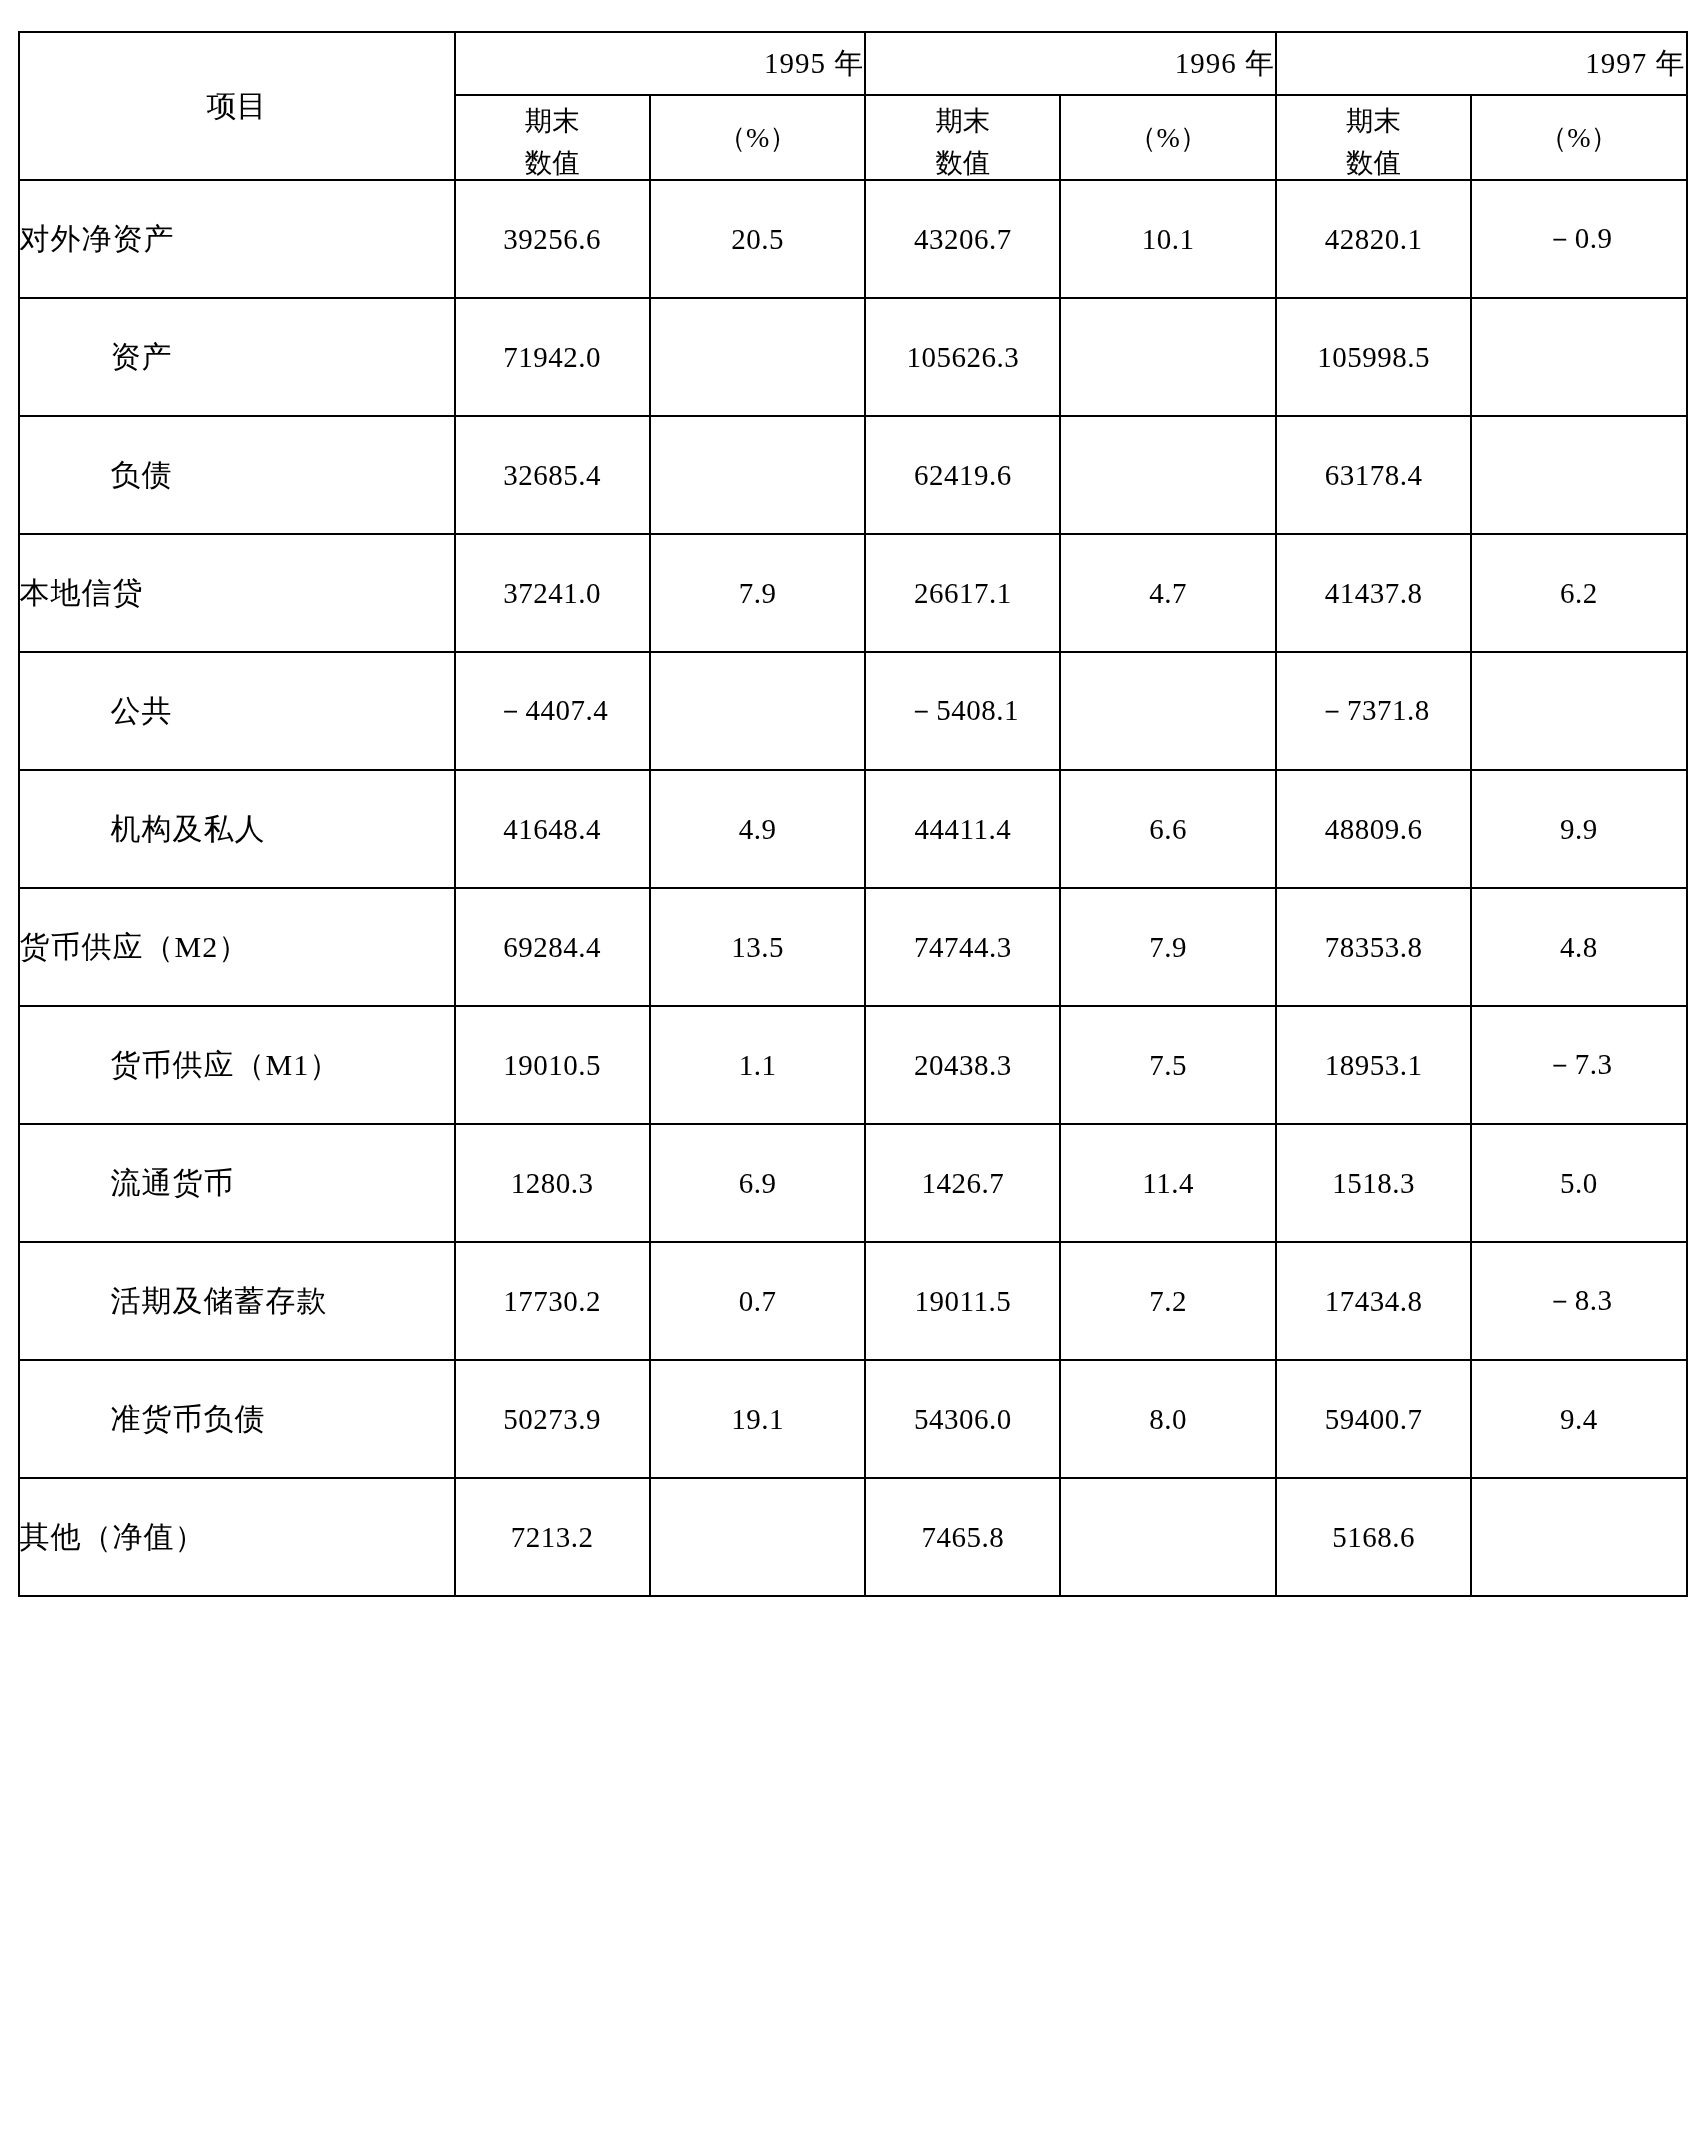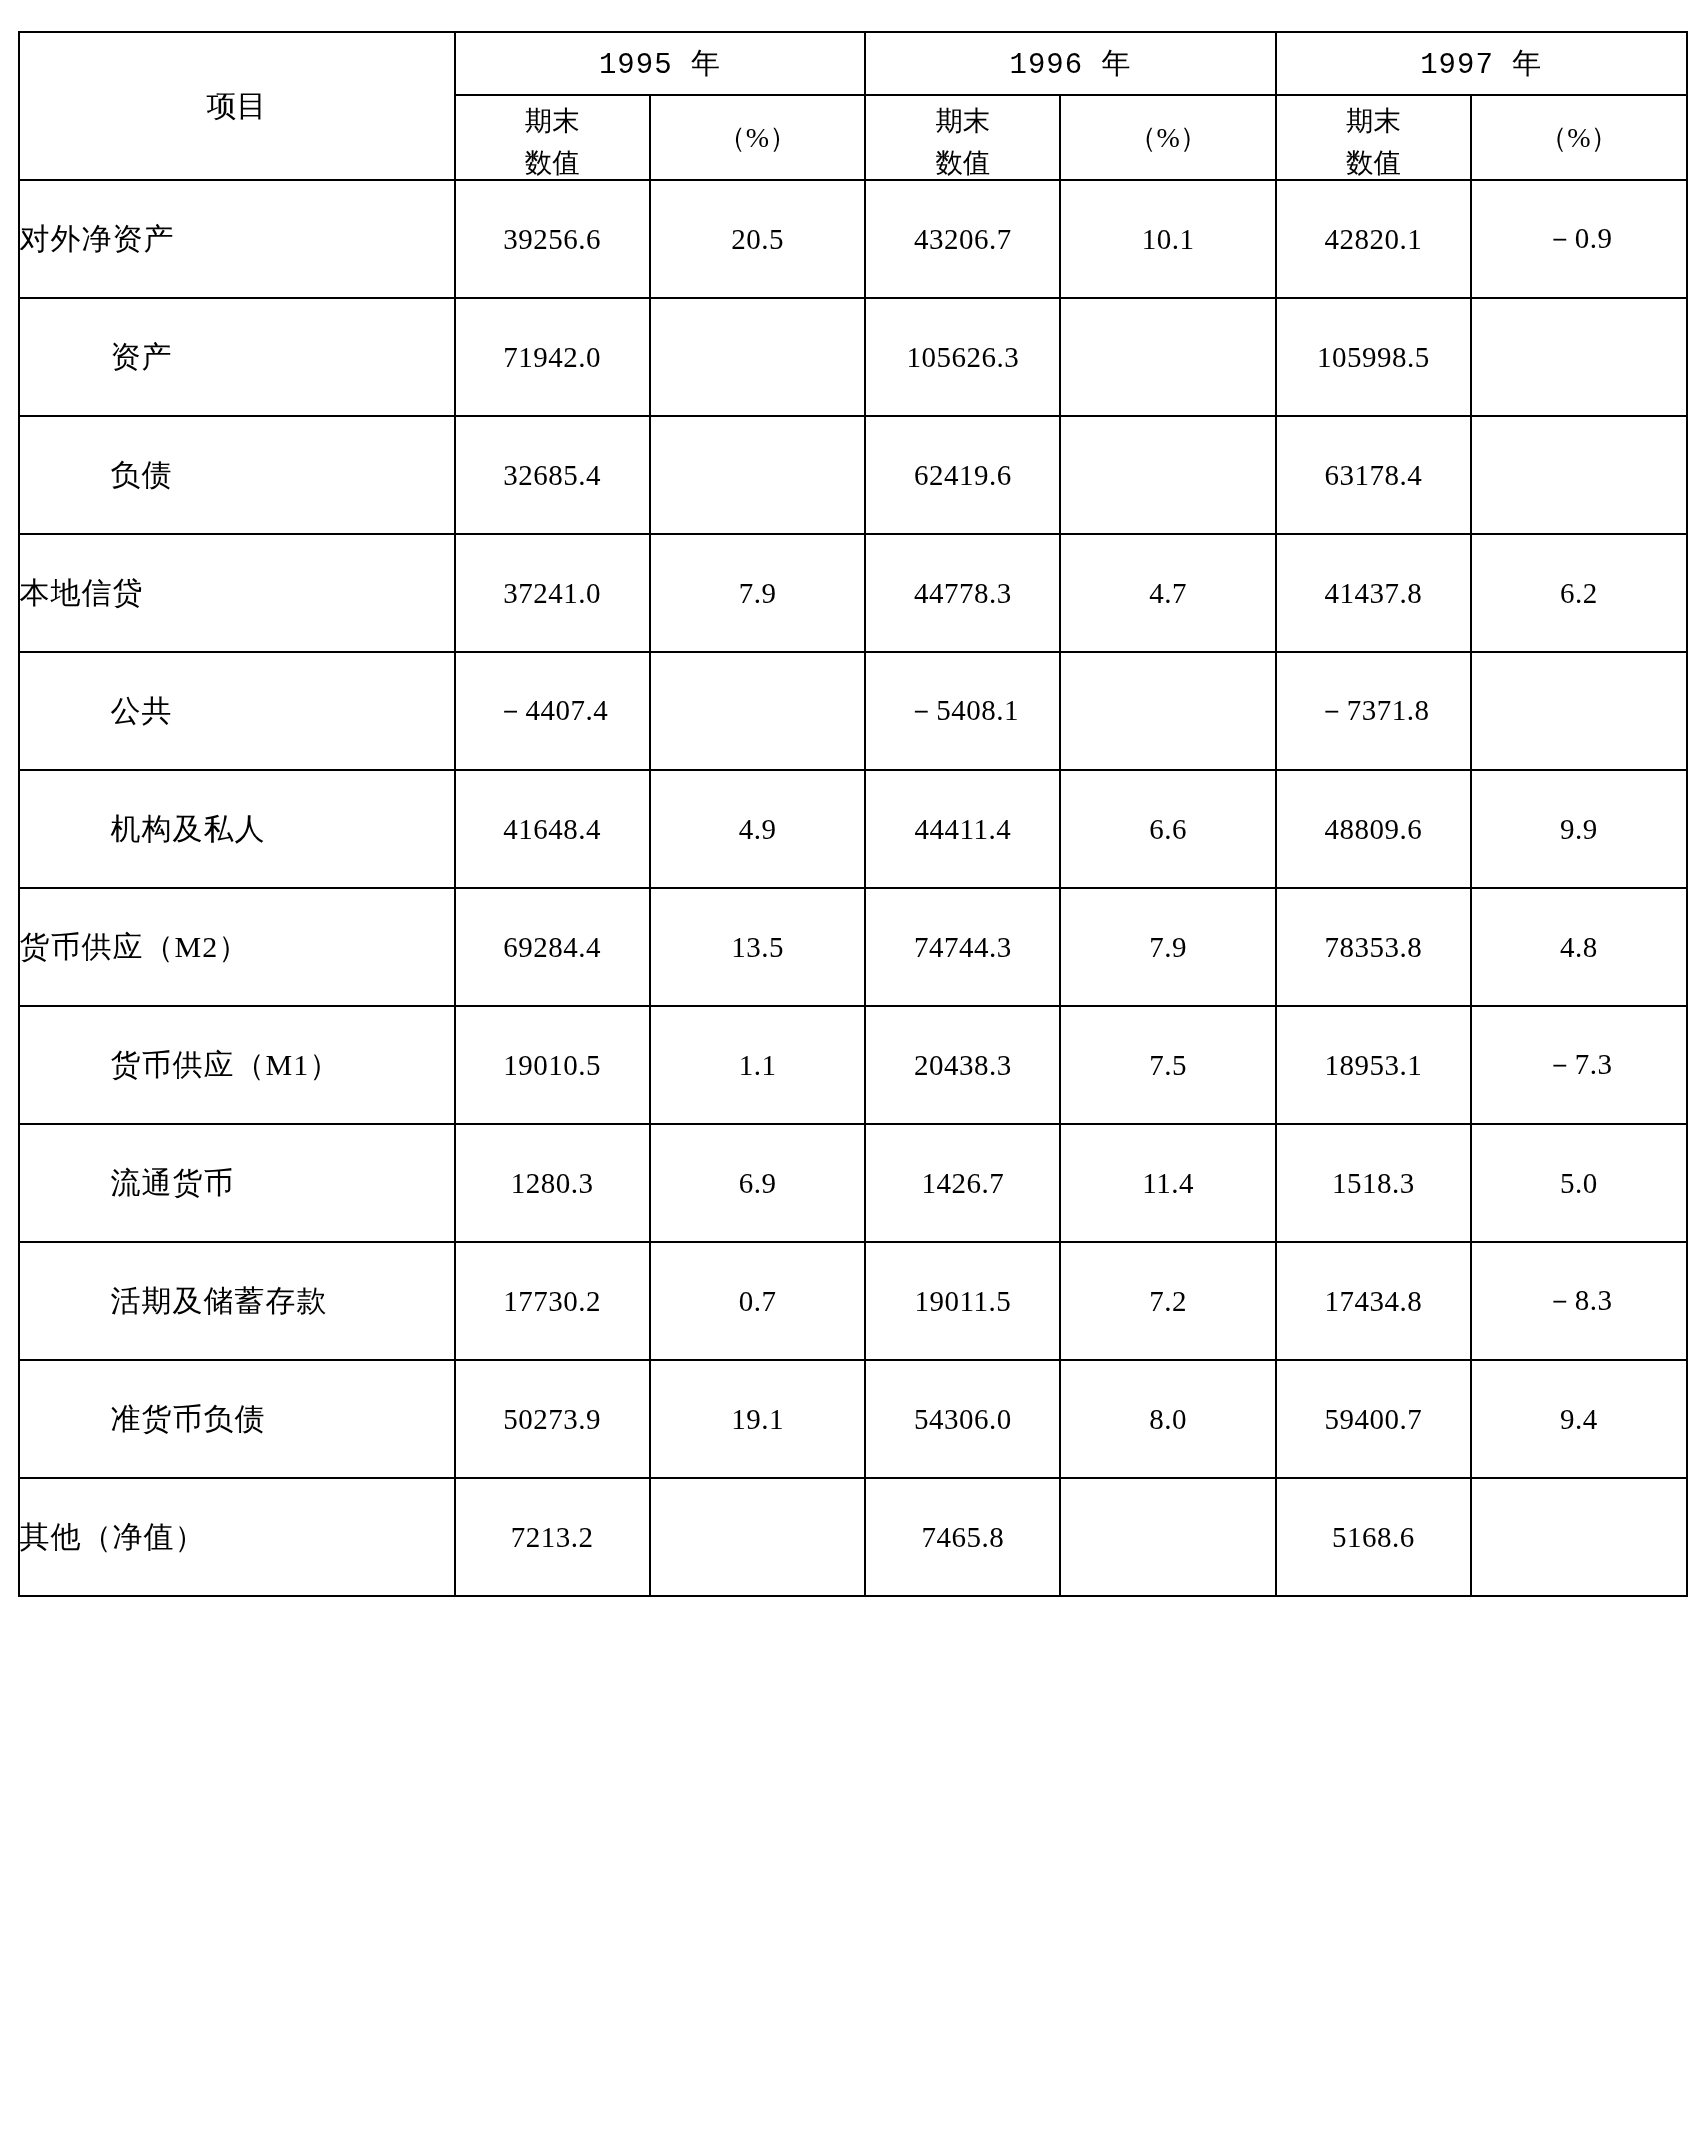--- a/index.html
+++ b/index.html
@@ -38,24 +38,23 @@
   
   table.fin {
     border: 2.9px solid #000000;
   }
   col.c-item   { width: 429px; }
   col.c-val    { width: 192px; }
   col.c-pct    { width: 212px; }
 
   th.year {
     height: 61px;
-    text-align: center;
+    text-align: right;
     font-size: 29px;
     letter-spacing: 1px;
-    font-family: Liberation Mono, monospace;
   }
   th.item-head {
     font-size: 30px;
     vertical-align: middle;
   }
   th.sub {
     height: 76px;
     text-align: center;
     font-size: 27.4px;
     line-height: 1.18;
@@ -156,21 +155,21 @@
             <td class="num empty"></td>
             <td class="num">62419.6</td>
             <td class="num empty"></td>
             <td class="num">63178.4</td>
             <td class="num empty"></td>
           </tr>
           <tr>
             <td class="label">本地信贷</td>
             <td class="num">37241.0</td>
             <td class="num">7.9</td>
-            <td class="num">44778.3</td>
+            <td class="num">26617.1</td>
             <td class="num">4.7</td>
             <td class="num">41437.8</td>
             <td class="num">6.2</td>
           </tr>
           <tr>
             <td class="label indent">公共</td>
             <td class="num">－4407.4</td>
             <td class="num empty"></td>
             <td class="num">－5408.1</td>
             <td class="num empty"></td>

